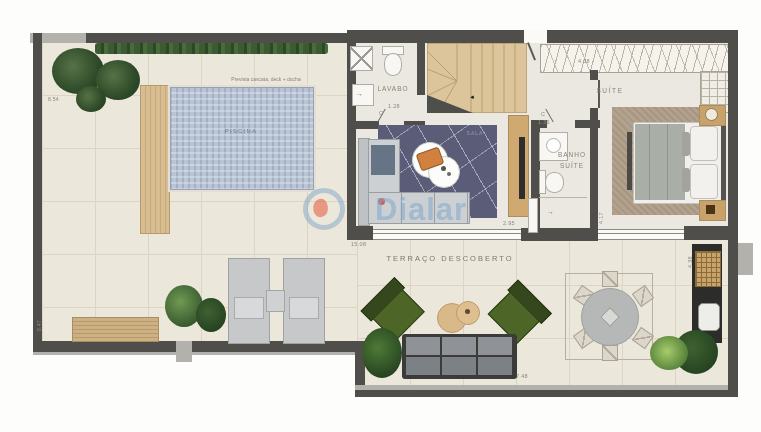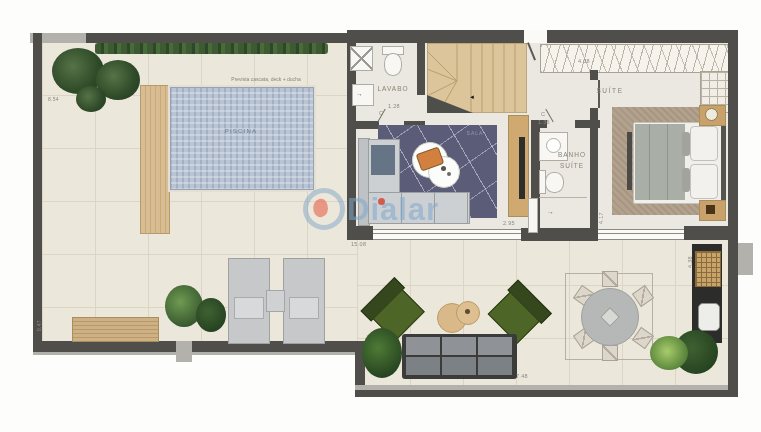--- a/index.html
+++ b/index.html
@@ -42,21 +42,21 @@
       background-image:repeating-linear-gradient(45deg,rgba(120,100,80,.18) 0 2px,transparent 2px 5px);}
   .white-box{position:absolute;background:#f8f7f3;border:1px solid #adada6;}
   .wood{position:absolute;background:var(--wood);border:1px solid #a88d5d;}
   .lounger{position:absolute;background:#c6c8c9;border:1px solid #9fa1a2;}
   .lounger .pad{position:absolute;left:5px;width:28px;height:20px;background:#d7d9da;border:1px solid #a8aaab;}
   .gchair{position:absolute;width:46px;height:46px;}
   .gchair .back{position:absolute;left:0;top:0;width:46px;height:13px;background:#35481d;border:1px solid #273614;}
   .gchair .seat{position:absolute;left:3px;top:14px;width:40px;height:30px;background:var(--green-chair);border:1px solid #2e3f18;}
   .dchair{position:absolute;width:14px;height:14px;background:#dcd7ca;border:1px solid #aaa394;
       background-image:linear-gradient(45deg,transparent 46%,#b4ad9d 46%,#b4ad9d 54%,transparent 54%);}
-  .wm-text{position:absolute;font-size:31px;font-weight:700;color:var(--watermark);letter-spacing:1px;z-index:60;}
+  .wm-text{position:absolute;font-size:31px;font-weight:700;color:var(--watermark);letter-spacing:1px;z-index:60;padding-left:28px;}
   .wm-logo{position:absolute;width:32px;height:32px;border:5px solid rgba(125,165,200,.5);border-radius:50%;z-index:60;}
   .wm-logo .blob{position:absolute;left:5px;top:6px;width:15px;height:18px;background:rgba(230,100,70,.6);
       border-radius:60% 40% 55% 45%;transform:rotate(-15deg);}
   .tinyglyph{position:absolute;font-size:6px;color:#111;line-height:1;}
   .arrowglyph{position:absolute;font-size:7px;color:#6f6f68;line-height:1;}
 </style>
 </head>
 <body>
 
 <div id="stage">
@@ -192,20 +192,21 @@
   <div class="a" style="left:690px;top:164px;width:26px;height:33px;background:#f2f1ee;border:1px solid #c2c0b8;border-radius:4px;"></div>
   <div class="a" style="left:682px;top:132px;width:8px;height:24px;background:#a3a39d;border-radius:3px;"></div>
   <div class="a" style="left:682px;top:168px;width:8px;height:24px;background:#a3a39d;border-radius:3px;"></div>
   <div class="a" style="left:721px;top:124px;width:5px;height:76px;background:#55534e;"></div>
   <div class="wood" style="left:699px;top:105px;width:25px;height:19px;background:#c8a26a;"></div>
   <div class="a" style="left:705px;top:108px;width:11px;height:11px;border-radius:50%;background:#efe9de;border:1px solid #8d7a55;"></div>
   <div class="wood" style="left:699px;top:200px;width:25px;height:19px;background:#c8a26a;"></div>
   <div class="a" style="left:706px;top:205px;width:9px;height:9px;background:#4a3418;"></div>
   <div class="dim v" style="left:598px;top:224px;">4.17</div>
 
+  <div class="room-label" style="left:375px;top:254px;width:150px;font-size:7.5px;letter-spacing:2px;color:#7d776b;">TERRAÇO DESCOBERTO</div>
   <div class="dim" style="left:351px;top:241px;">15.08</div>
 
   <div class="gchair" style="left:370px;top:288px;transform:rotate(-45deg);">
     <div class="back"></div>
     <div class="seat"></div>
   </div>
   <div class="gchair" style="left:495px;top:289px;transform:rotate(45deg);">
     <div class="back"></div>
     <div class="seat"></div>
   </div>

